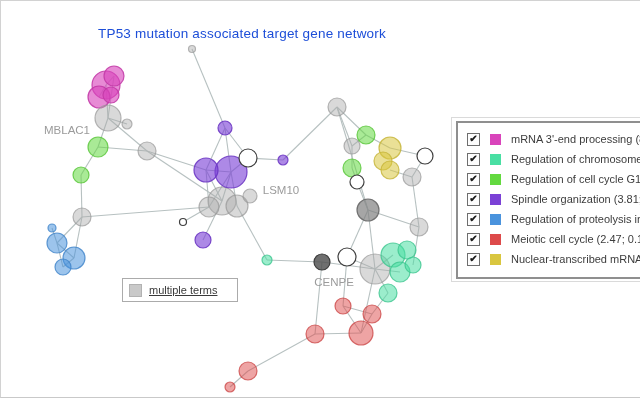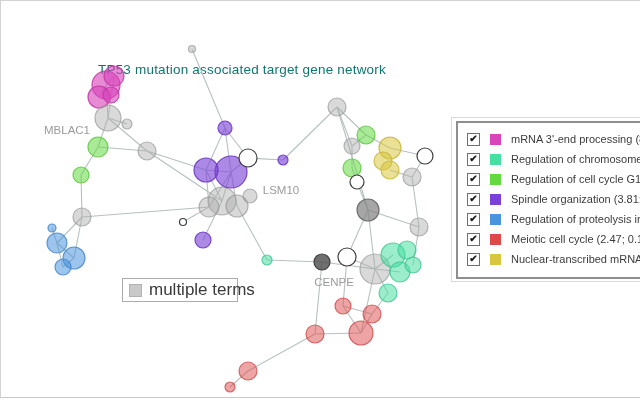--- a/index.html
+++ b/index.html
@@ -6,34 +6,34 @@
   #screen{
     position:relative;width:640px;height:405px;background:#ffffff;
     overflow:hidden;font-family:"Liberation Sans",sans-serif;
   }
   #frame{
     position:absolute;left:0;top:0;width:639px;height:396px;
     border-top:1px solid #d2d2d2;border-left:1px solid #d2d2d2;border-bottom:1px solid #c9c9c9;
     background:#ffffff;
   }
   .page-title{
-    position:absolute;left:98px;top:26px;font-size:13.5px;color:#0f766e;
-    letter-spacing:.2px;white-space:nowrap;margin-top:36px;
+    position:absolute;left:98px;top:26px;font-size:13.5px;color:#1d4ed8;
+    letter-spacing:.2px;white-space:nowrap;
   }
   #netsvg{position:absolute;left:0;top:0;}
   
   .map-legend{
     position:absolute;left:122px;top:278px;width:104px;
     border:1px solid #ababab;background:#ffffff;padding:3px 4px 3px 6px;
   }
   .map-legend .row{display:flex;align-items:center;height:16px;}
   .map-legend .sw{width:11px;height:11px;margin-right:7px;flex:0 0 auto;}
   .sw-filled{background:#c9c9c9;border:1px solid #b2b2b2;}
   .sw-outline{background:#ffffff;border:1px solid #2a2a2a;}
-  .map-legend .lbl{font-size:17px;color:#3a3a3a;white-space:nowrap;}
+  .map-legend .lbl{font-size:11px;color:#3a3a3a;white-space:nowrap;text-decoration:underline;}
   
   .terms-outer{
     position:absolute;left:451px;top:117px;width:200px;height:163px;
     border:1px solid #dadada;background:#ffffff;
   }
   .terms-panel{
     position:absolute;left:456px;top:121px;width:240px;height:148px;
     border:2px solid #8f8f8f;background:#ffffff;padding:6px 0 0 9px;
   }
   .term-row{display:flex;align-items:center;height:20px;}

